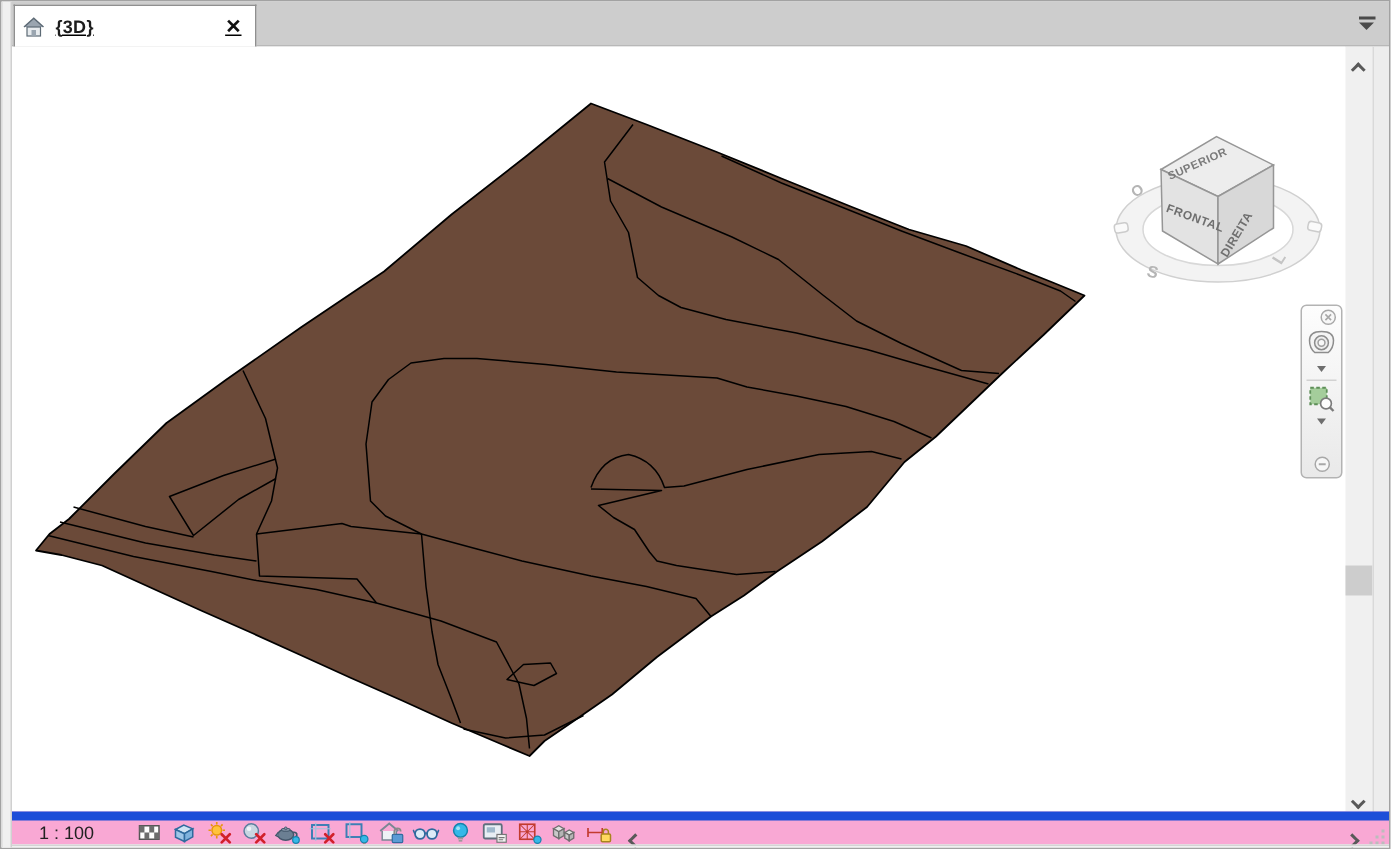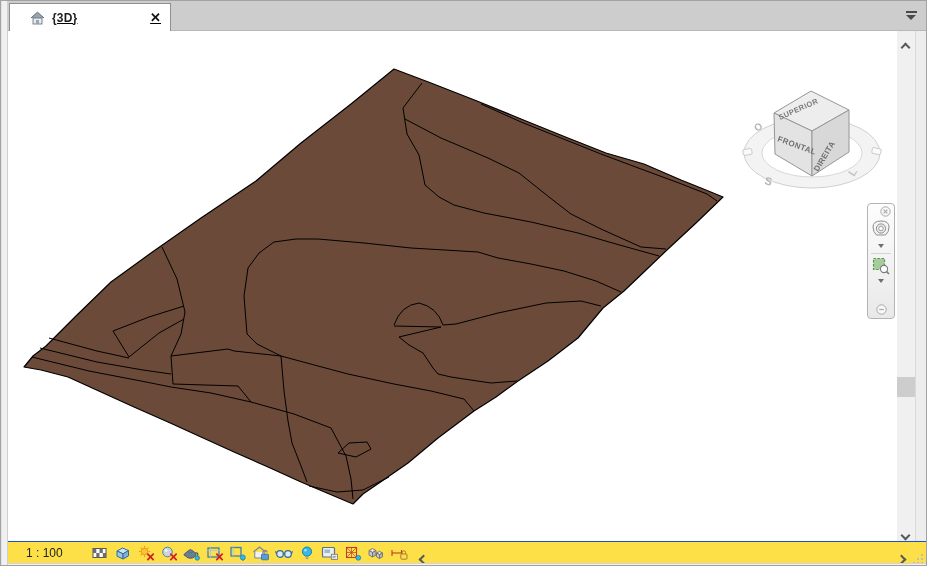--- a/index.html
+++ b/index.html
@@ -4,42 +4,42 @@
 <style>
   * { box-sizing: border-box; margin: 0; padding: 0; }
   body { font-family: "Liberation Sans", sans-serif; background: #fff; }
   #win { position: relative; width: 927px; height: 566px; border: 1px solid #a2a2a2; background: #fff; overflow: hidden; }
 
   
   .left-strip { position: absolute; left: 0; top: 0; width: 7px; height: 566px; background: #f0f0f0; border-right: 1px solid #d0d0d0; border-left: 1px solid #e3e3e3; }
 
   
   .tab-bar { position: absolute; left: 7px; top: 0; width: 920px; height: 30px; background: #cdcdcd; border-bottom: 1px solid #b8b8b8; }
-  .tab { position: absolute; left: 1px; top: 2px; width: 162px; height: 28px; background: #fff; border: 1px solid #8f8f8f; border-bottom: none; display: flex; align-items: center; padding: 0 9px 0 20px; gap: 7px; z-index: 3; text-decoration: underline; }
+  .tab { position: absolute; left: 1px; top: 2px; width: 162px; height: 28px; background: #fff; border: 1px solid #8f8f8f; border-bottom: none; display: flex; align-items: center; padding: 0 9px 0 5px; gap: 7px; z-index: 3; text-decoration: underline; }
   .tab-label { font-size: 12px; font-weight: bold; color: #1d1d1d; flex: 1; letter-spacing: 0.2px; }
   .tab-close { font-size: 13px; font-weight: bold; color: #111; cursor: pointer; line-height: 1; }
   .overflow { position: absolute; right: 10px; top: 10px; width: 12px; height: 12px; cursor: pointer; }
   .overflow .bar { display: block; width: 11px; height: 2px; background: #4a4a4a; margin-bottom: 2px; }
   .overflow .tri { display: block; width: 0; height: 0; border-left: 5.5px solid transparent; border-right: 5.5px solid transparent; border-top: 5px solid #4a4a4a; }
 
   
   .canvas-svg { position: absolute; left: 7px; top: 30px; width: 889px; height: 510px; background: #fff; }
   .contour { fill: none; stroke: #000; stroke-width: 1; stroke-linejoin: round; }
 
   
   .vscroll { position: absolute; left: 896px; top: 30px; width: 18px; height: 510px; background: #f0f0f0; }
   .vscroll .thumb { position: absolute; left: 0; top: 346px; width: 18px; height: 20px; background: #cdcdcd; }
   .chev { display: inline-block; width: 7px; height: 7px; border-left: 2px solid #595959; border-bottom: 2px solid #595959; }
   .chev-up { transform: rotate(135deg); } .chev-down { transform: rotate(-45deg); }
   .chev-left { transform: rotate(45deg); } .chev-right { transform: rotate(225deg); }
   .varrow { position: absolute; left: 5px; width: 8px; height: 8px; cursor: pointer; }
   .right-strip { position: absolute; left: 914px; top: 30px; width: 13px; height: 532px; background: #ededed; border-left: 1px solid #d9d9d9; }
 
   
-  .bottom-bar { position: absolute; left: 7px; top: 540px; width: 920px; height: 22px; background: #fde047; border-top: 1px solid #1d4ed8; display: flex; align-items: center; }
+  .bottom-bar { position: absolute; left: 7px; top: 540px; width: 920px; height: 22px; background: #f9a8d4; border-top: 6px solid #1d4ed8; display: flex; align-items: center; }
   .scale-btn { margin-left: 10px; padding: 2px 8px; font-size: 12px; color: #222; cursor: pointer; white-space: nowrap; }
   .vcb-icons { display: flex; align-items: center; gap: 5px; margin-left: 20px; }
   .vcb-icons .ic { width: 18px; height: 16px; cursor: pointer; }
   .harrow { width: 8px; height: 8px; cursor: pointer; }
   .harrow.l { margin-left: 12px; } .harrow.r { margin-right: 6px; }
   .htrack { flex: 1; height: 16px; cursor: pointer; }
   .grip { width: 12px; height: 12px; margin-right: 4px; align-self: flex-end; cursor: nwse-resize; }
   .bottom-strip { position: absolute; left: 0; top: 562px; width: 927px; height: 4px; background: #f0f0f0; border-top: 1px solid #d4d4d4; }
 
   

